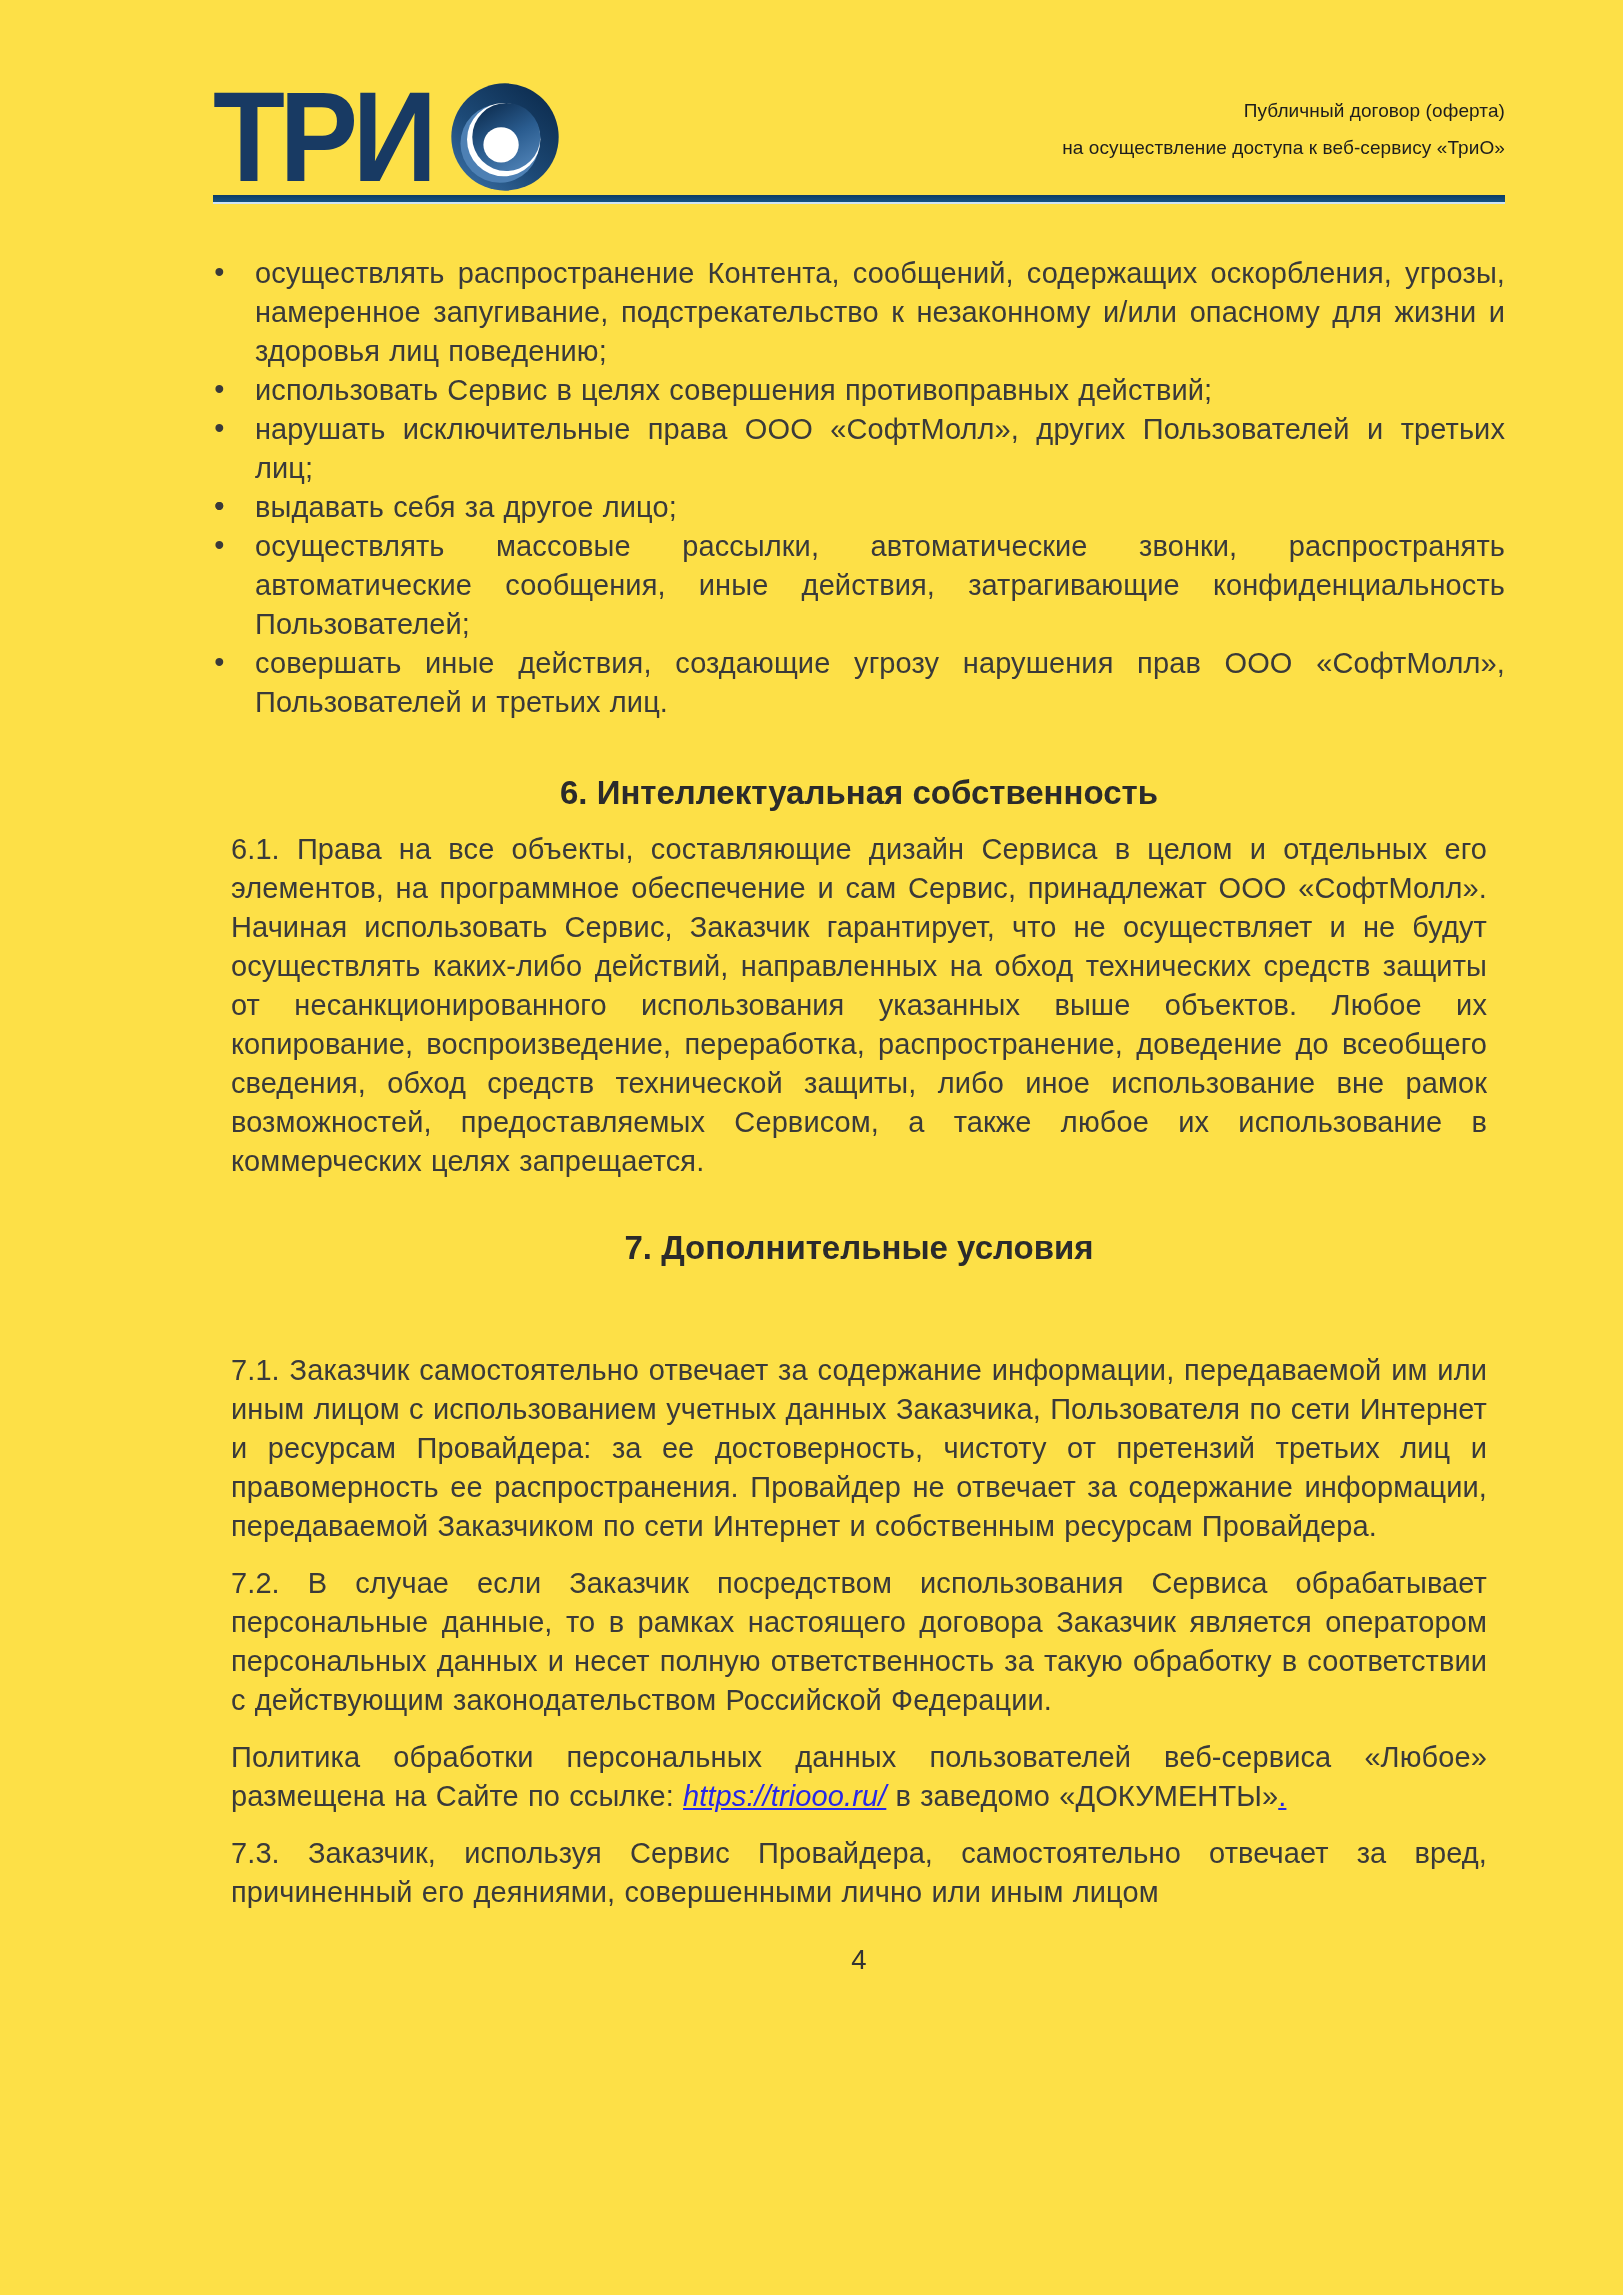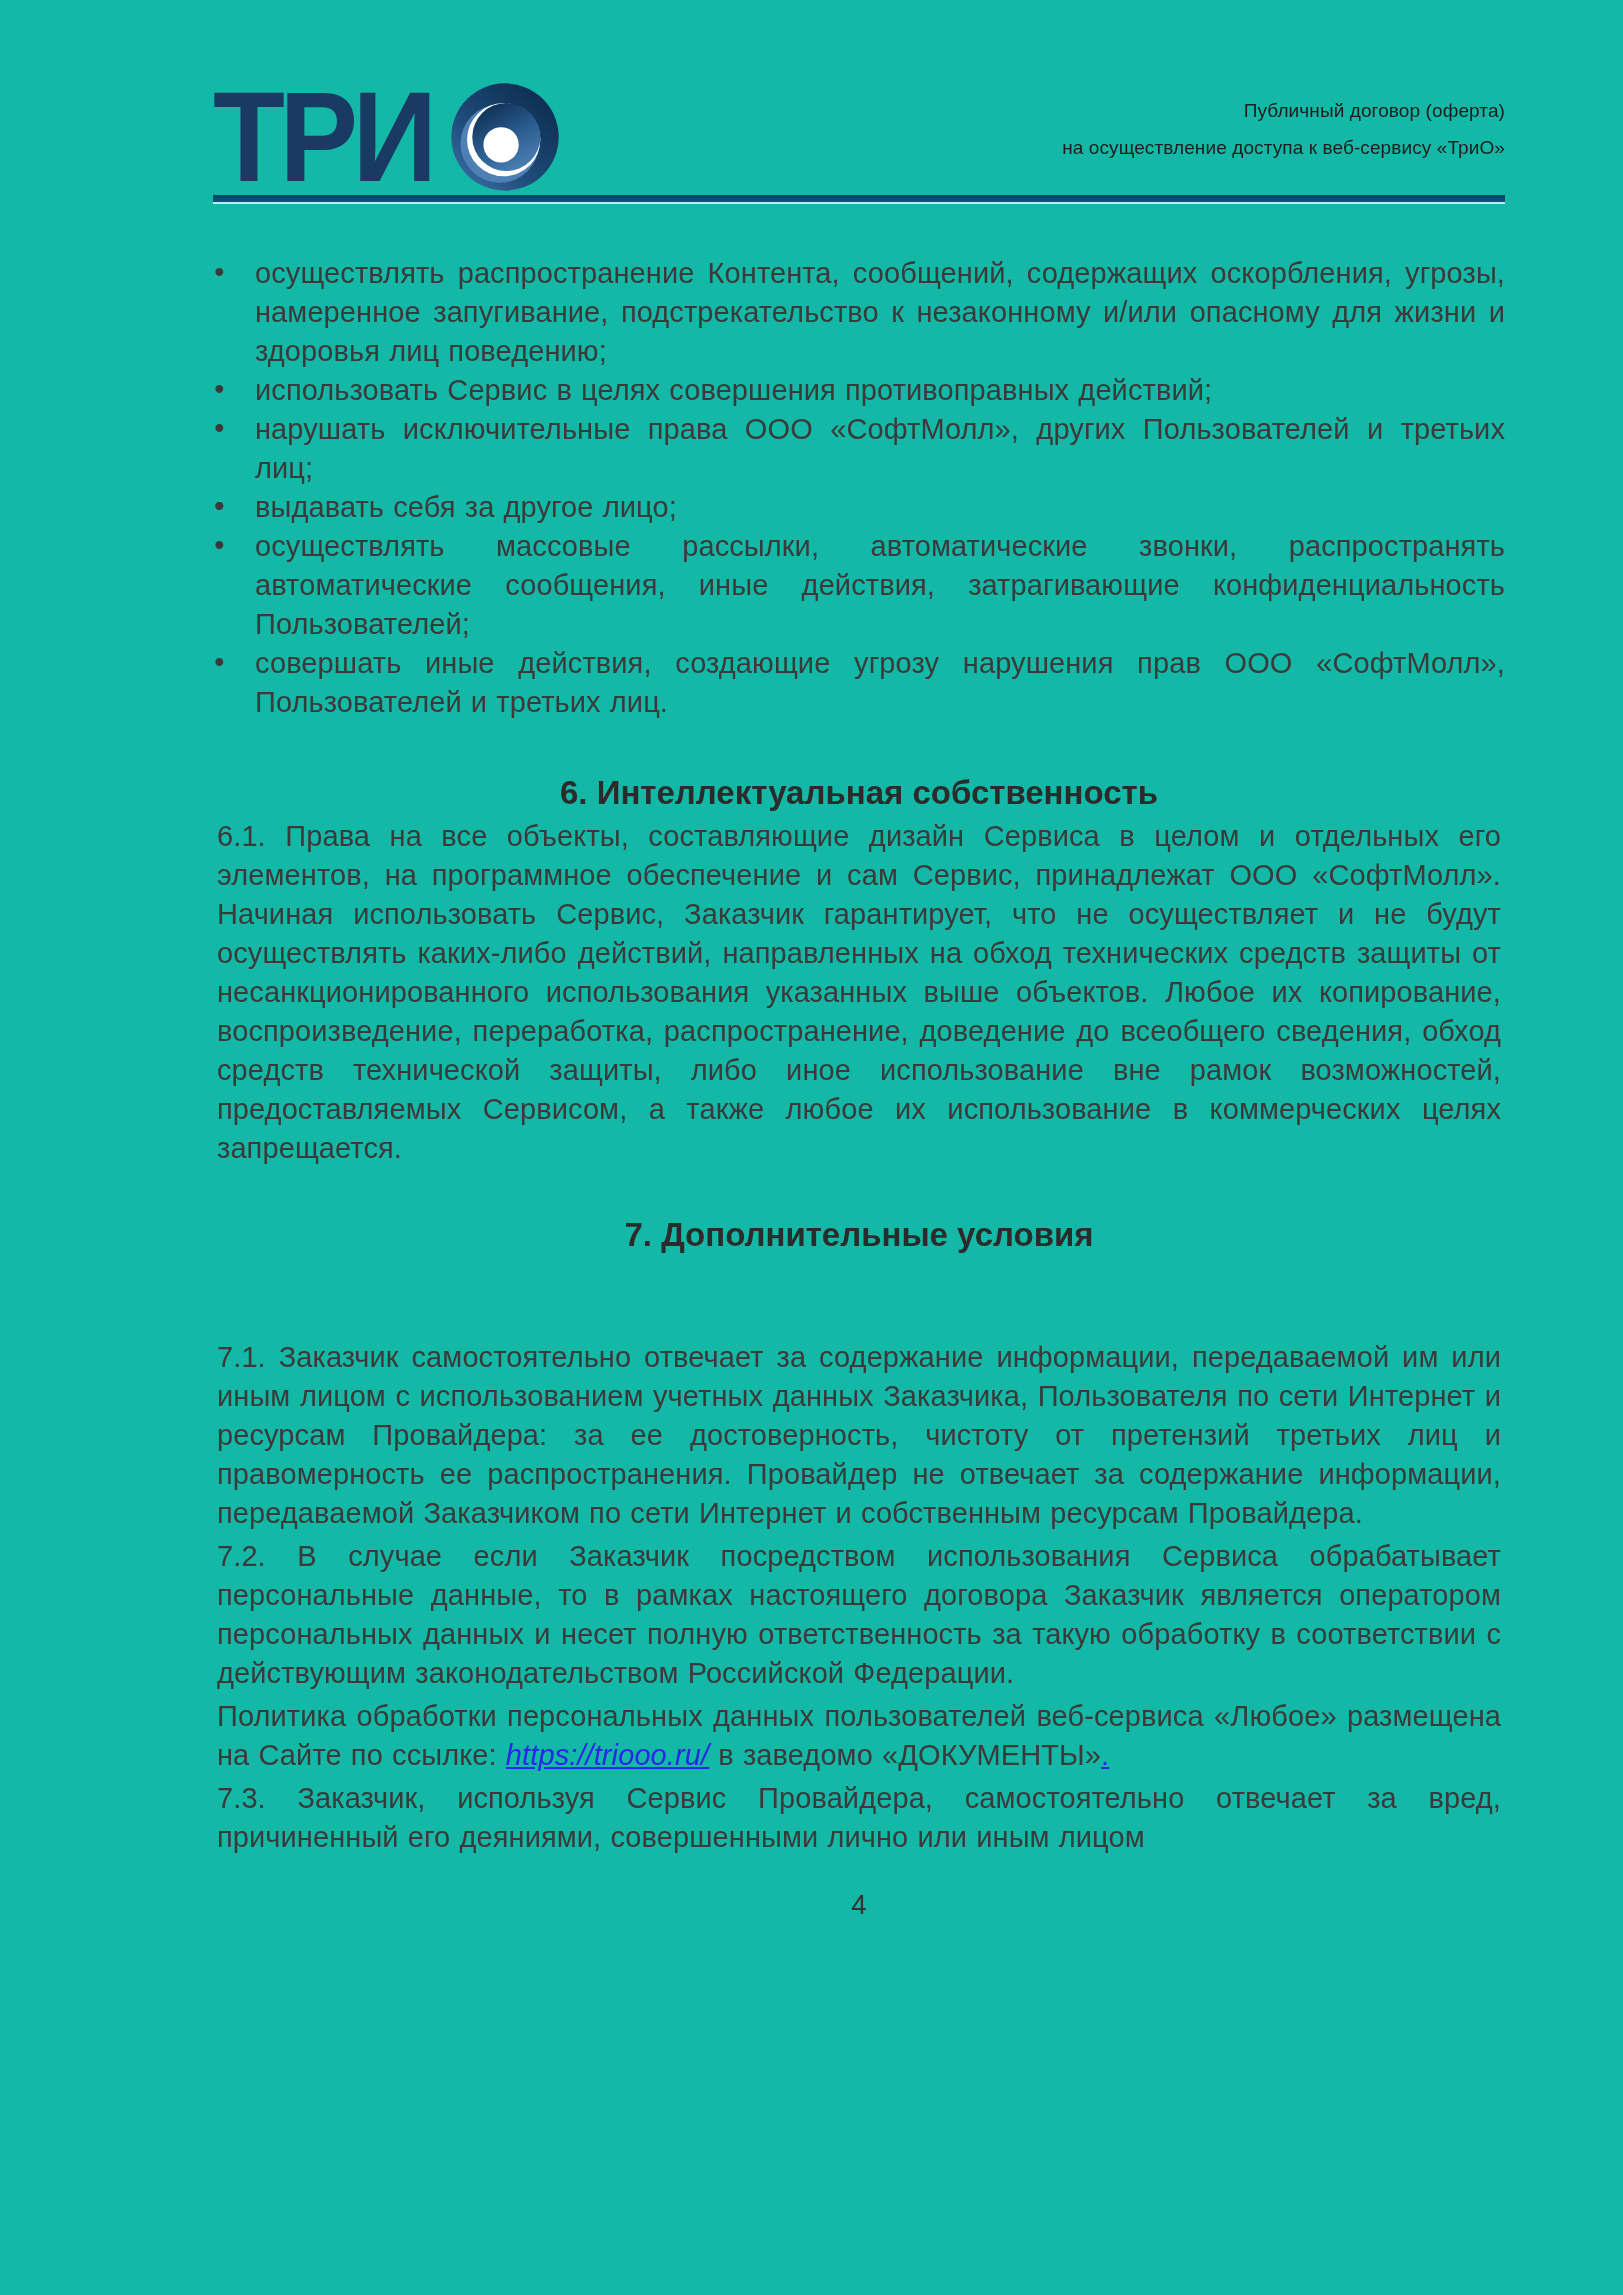--- a/index.html
+++ b/index.html
@@ -4,21 +4,21 @@
 <style>
   html, body {
     margin: 0;
     padding: 0;
     background: #ffffff;
   }
   .page {
     position: relative;
     width: 1623px;
     height: 2295px;
-    background: #14b8a6;
+    background: #fde047;
     box-sizing: border-box;
     padding: 84px 118px 0 213px;
     font-family: "Liberation Sans", "DejaVu Sans", sans-serif;
     color: #3a3a3a;
     overflow: hidden;
   }
 
   
   .doc-header {
     display: flex;
@@ -92,21 +92,21 @@
     text-align: center;
     font-size: 33px;
     line-height: 39px;
     margin: 0 0 5.2px 0;
   }
   .section-heading.spaced {
     margin-top: 47px;
     margin-bottom: 84px;
   }
   p.para {
-    margin: 4px;
+    margin: 18px;
   }
   a.doc-link {
     color: #2728e8;
     text-decoration: underline;
     text-decoration-color: #2728e8;
     font-style: italic;
   }
   .link-dot {
     color: #2728e8;
     text-decoration: underline;

